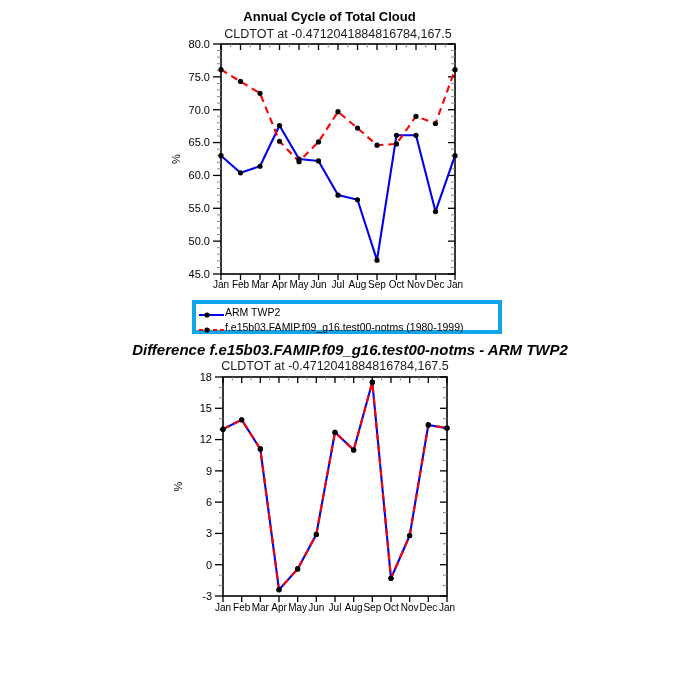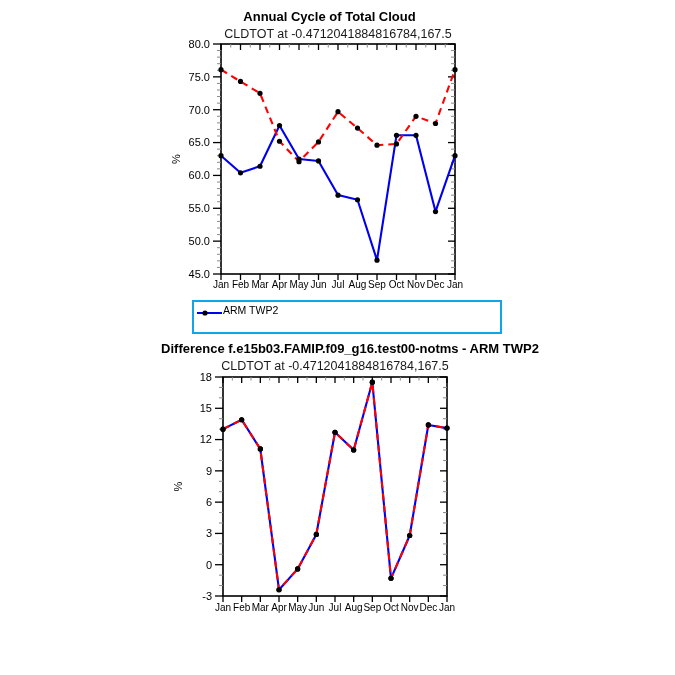--- a/index.html
+++ b/index.html
@@ -4,25 +4,25 @@
 <style>
   html,body{margin:0;padding:0;background:#ffffff;}
   .canvas{
     position:relative;width:675px;height:675px;background:#ffffff;overflow:hidden;
     font-family:"Liberation Sans", sans-serif;color:#000;
   }
   #plot-svg{position:absolute;left:0;top:0;width:675px;height:675px;}
   .title,.subtitle{position:absolute;text-align:center;white-space:nowrap;}
   .t1{top:9px;left:0;width:659px;font-size:13px;font-weight:bold;}
   .s1{top:27px;left:0;width:676px;font-size:12.5px;color:#1a1a1a;}
-  .t2{top:341px;left:25px;width:650px;font-size:13px;font-weight:bold;}
+  .t2{top:341px;left:25px;width:650px;font-size:15px;font-weight:bold;font-style:italic;}
   .s2{top:359px;left:0;width:670px;font-size:12.5px;color:#1a1a1a;}
   .legend{
     position:absolute;left:192px;top:300px;width:310px;height:34px;
-    border:2px solid #0ea5e9;box-sizing:border-box;background:#fff;
+    border:4px solid #0ea5e9;box-sizing:border-box;background:#fff;
     padding:1px 0 0 2px;
   }
   .legend-row{display:flex;align-items:center;height:15px;}
   .legend-sample{flex:0 0 27px;height:12px;position:relative;}
   .legend-label{font-size:10.5px;line-height:15px;white-space:nowrap;}
 </style>
 </head>
 <body>
 
 <div class="canvas">
@@ -333,14 +333,21 @@
   <div class="subtitle s2">CLDTOT at  -0.4712041884816784,167.5</div>
 
   <div class="legend" id="legend-box">
       <div class="legend-row">
         <span class="legend-sample"><svg width="27" height="12">
             <line x1="1" y1="6" x2="26" y2="6" stroke="#0000ee" stroke-width="2"></line>
             <circle cx="9" cy="6" r="2.6" fill="#000000"></circle>
           </svg></span>
         <span class="legend-label">ARM TWP2</span>
       </div>
+      <div class="legend-row">
+        <span class="legend-sample"><svg width="27" height="12">
+            <line x1="1" y1="6" x2="26" y2="6" stroke="#ff0000" stroke-width="2" stroke-dasharray="4,3"></line>
+            <circle cx="9" cy="6" r="2.6" fill="#000000"></circle>
+          </svg></span>
+        <span class="legend-label">f.e15b03.FAMIP.f09_g16.test00-notms (1980-1999)</span>
+      </div>
     </div>
 </div>
 
 </body></html>

